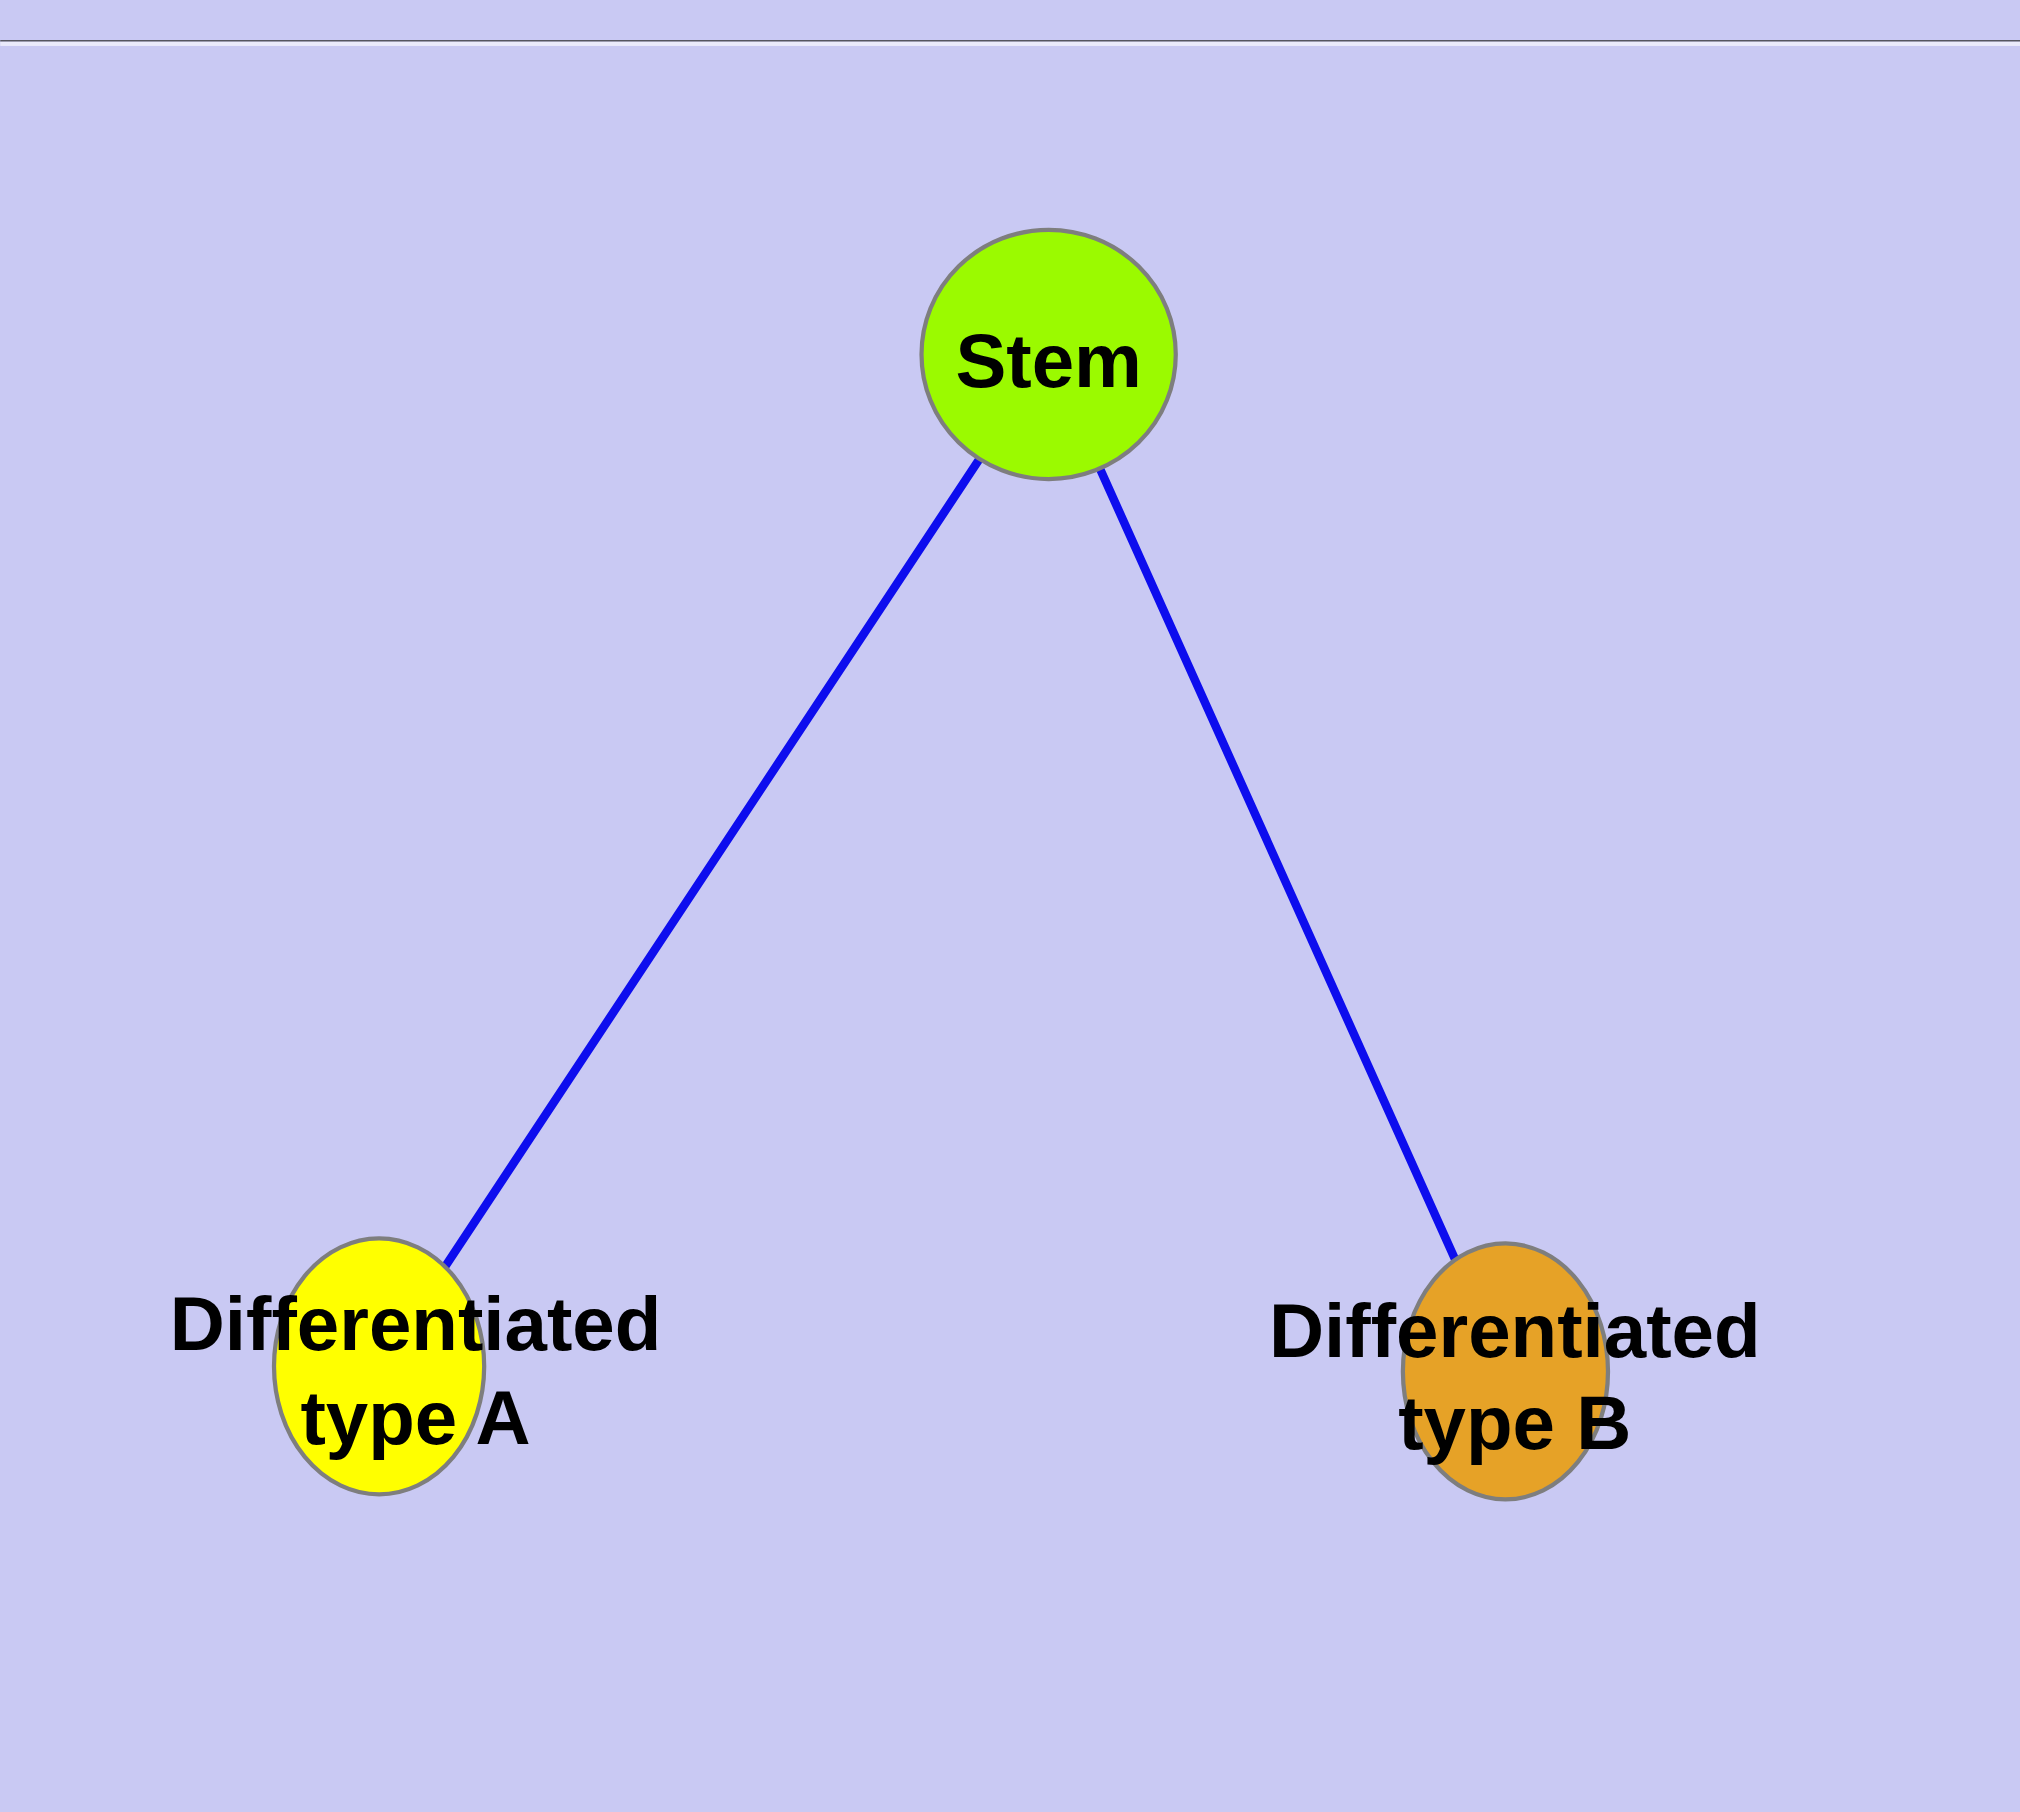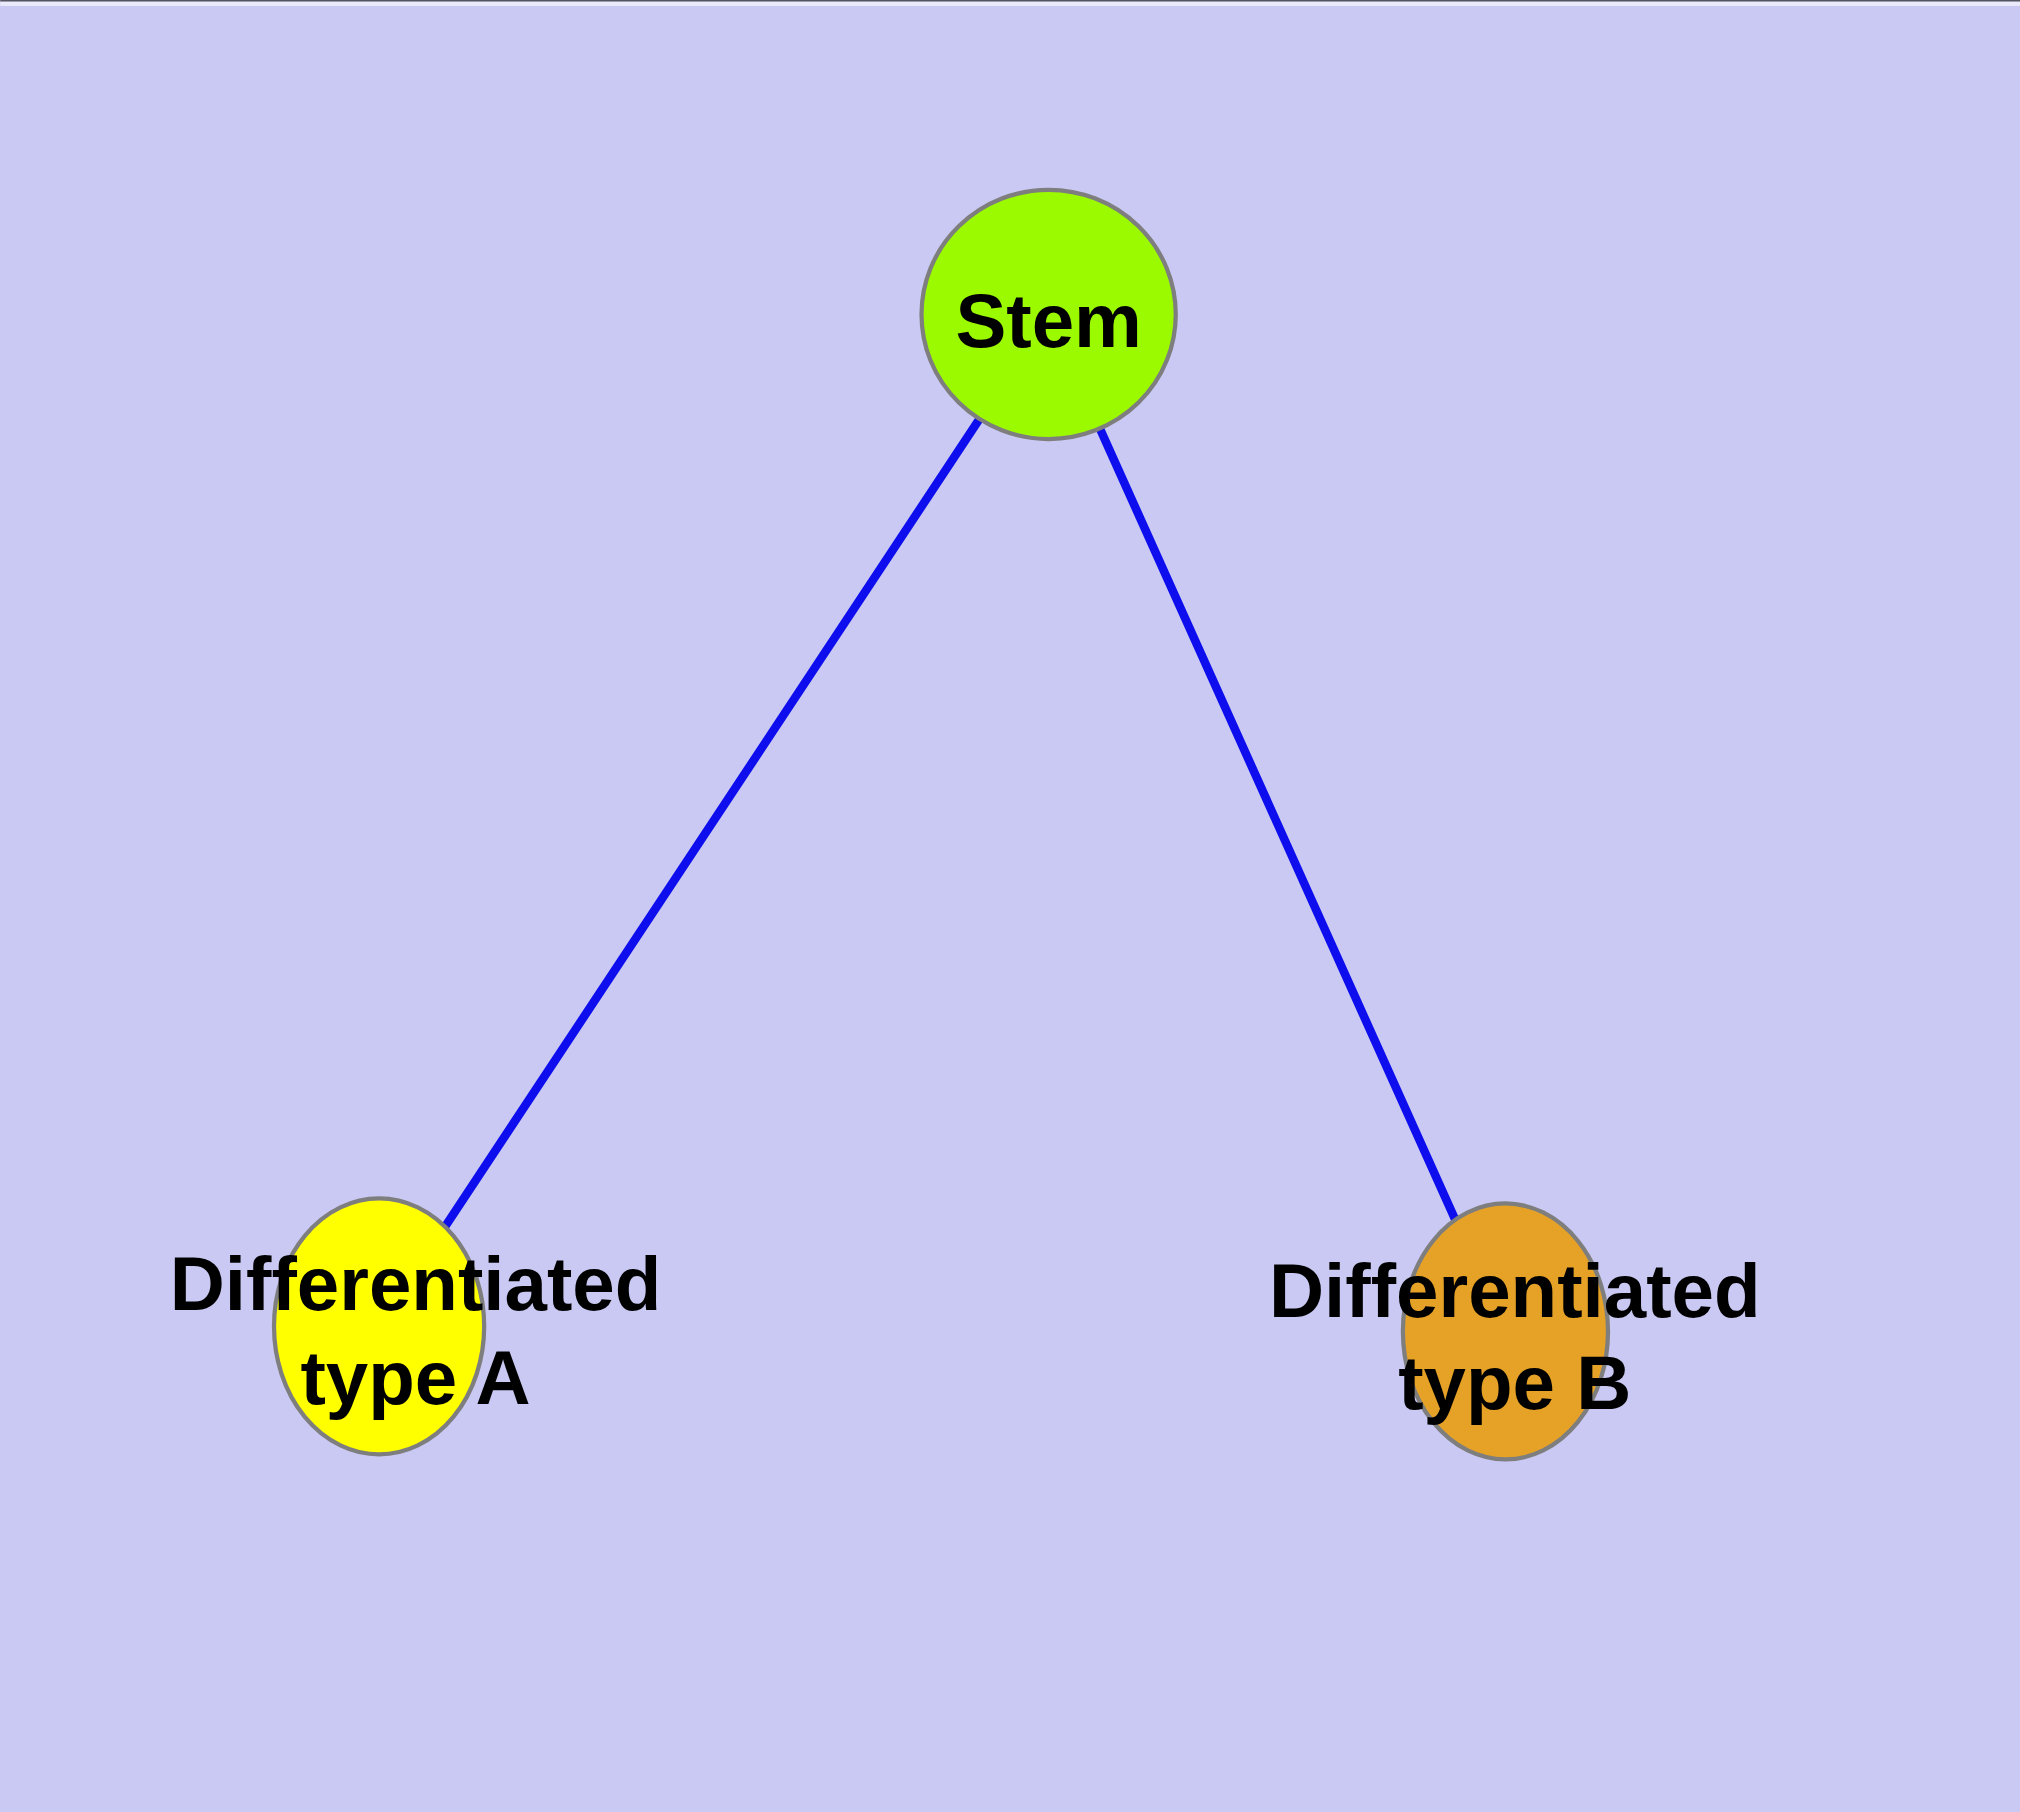--- a/index.html
+++ b/index.html
@@ -7,20 +7,21 @@
     padding: 0;
     width: 2021px;
     height: 1812px;
     overflow: hidden;
     background: #c9c9f3;
   }
   .stage {
     position: relative;
     width: 2021px;
     height: 1541px;
+    margin-top: 40px;
   }
   svg.diagram {
     display: block;
     width: 2021px;
     height: 1812px;
   }
   .node-label {
     font-family: "Liberation Sans", sans-serif;
     font-weight: 700;
     font-size: 90px;

